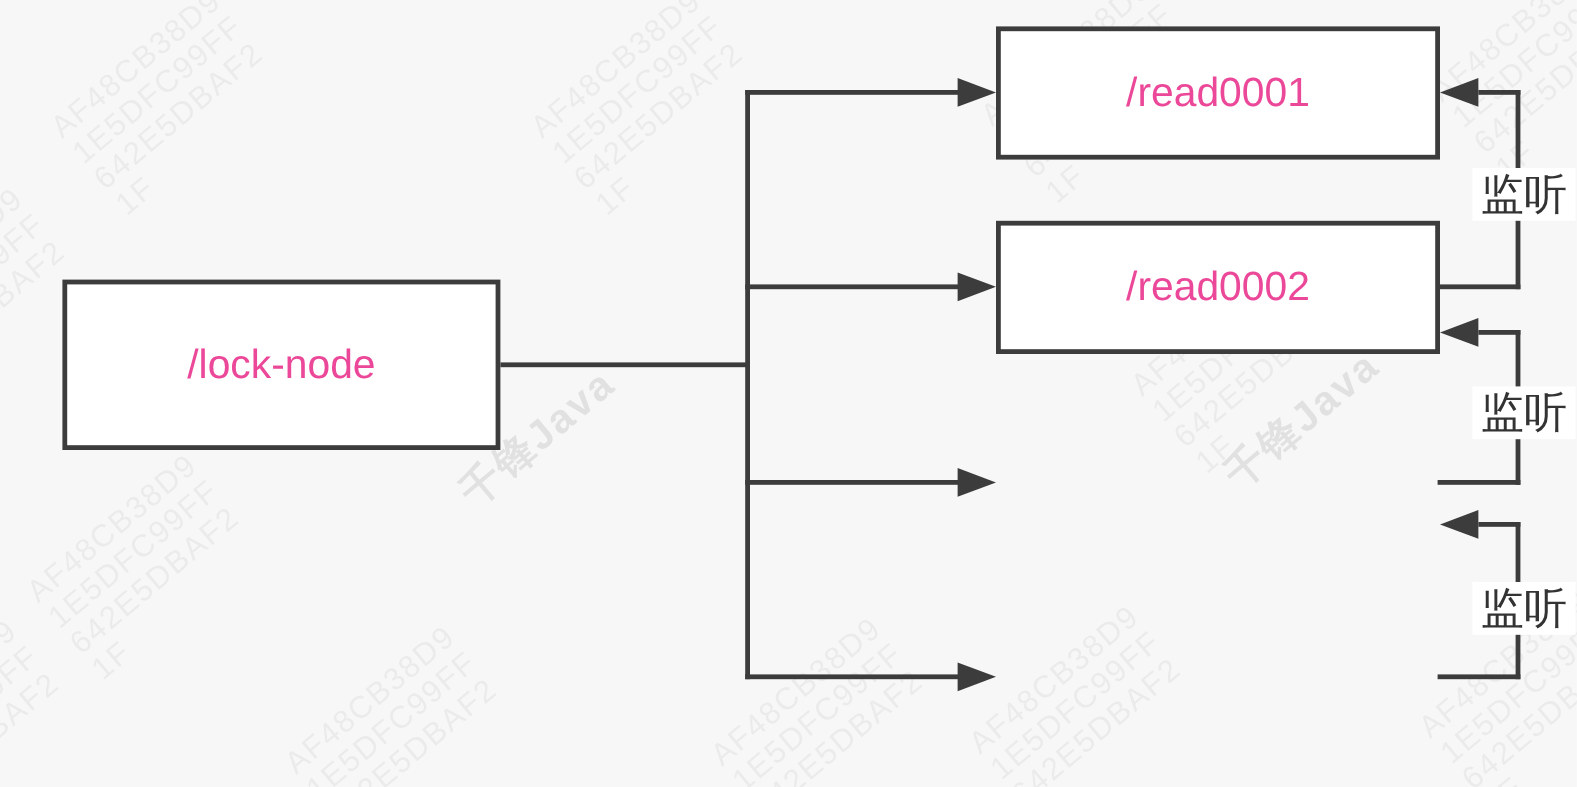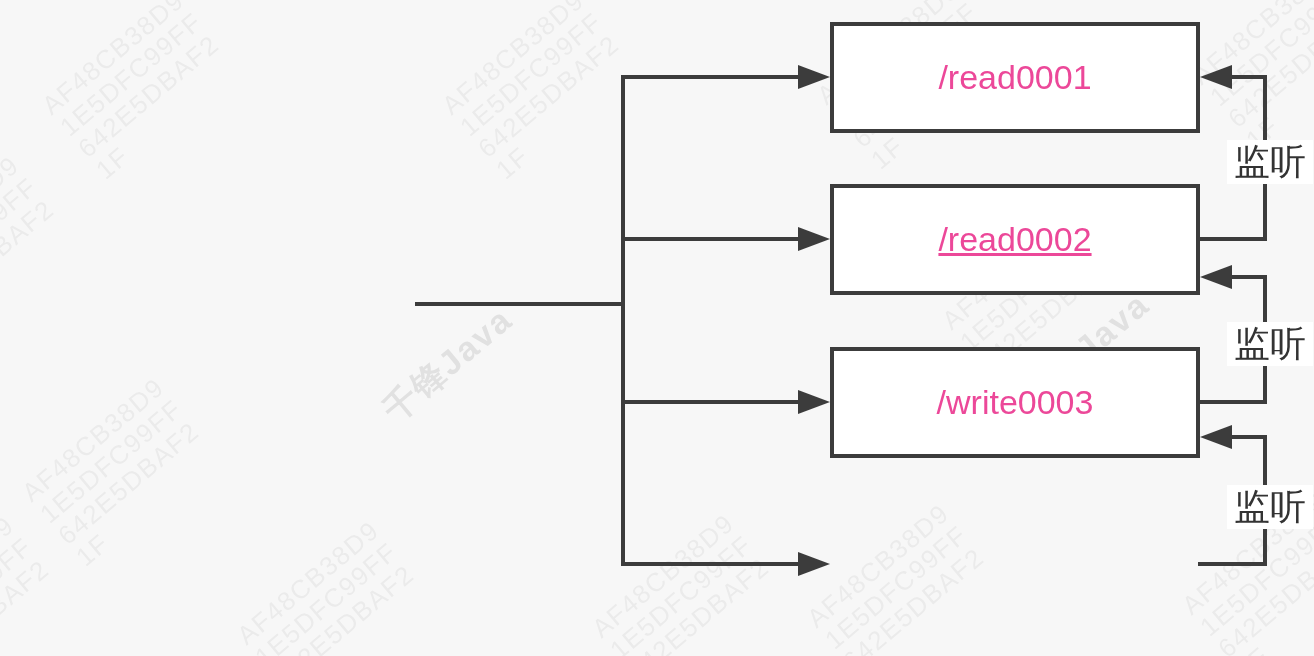--- a/index.html
+++ b/index.html
@@ -139,29 +139,29 @@
       <div class="wm code" style="left: 1280px; top: 585px;">
         <div>AF48CB38D9</div>
         <div>1E5DFC99FF</div>
         <div>642E5DBAF2</div>
         <div>1F</div>
       </div>
       <div class="wm brand" style="left: 448px; top: 365px;">千锋Java</div>
       <div class="wm brand" style="left: 1085px; top: 350px;">千锋Java</div>
     </div>
 
+  <div class="node" style="left:52px;top:233px;width:365px;height:142px;">
+    <span>/lock-node</span>
+  </div>
 
   <div class="node" style="left:830px;top:22px;width:370px;height:111px;">
     <span>/read0001</span>
   </div>
-  <div class="node" style="left:830px;top:184px;width:370px;height:111px;text-decoration:underline;">
+  <div class="node" style="left:830px;top:184px;width:370px;height:111px;">
     <span>/read0002</span>
-  </div>
-  <div class="node" style="left:830px;top:347px;width:370px;height:111px;">
-    <span>/write0003</span>
   </div>
 
   <div class="hl" style="left:415px;top:302px;width:208px;"></div>
   <div class="vl" style="left:621px;top:75px;height:491px;"></div>
 
   <div class="hl" style="left:621px;top:75px;width:182px;"></div>
   <div class="arr-r" style="left:798px;top:65px;"></div>
 
   <div class="hl" style="left:621px;top:237px;width:182px;"></div>
   <div class="arr-r" style="left:798px;top:227px;"></div>

